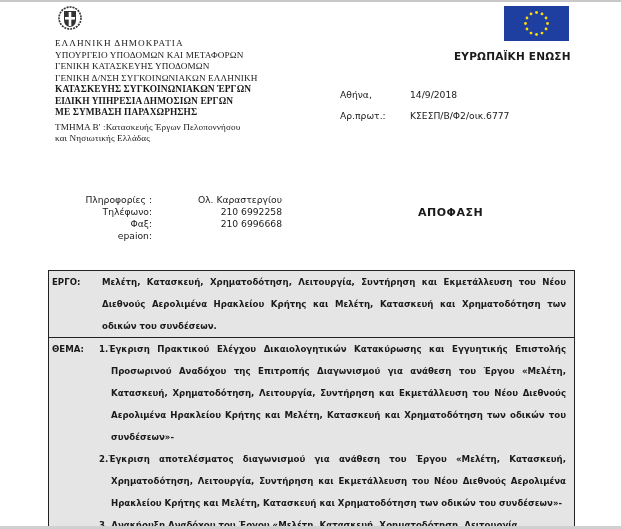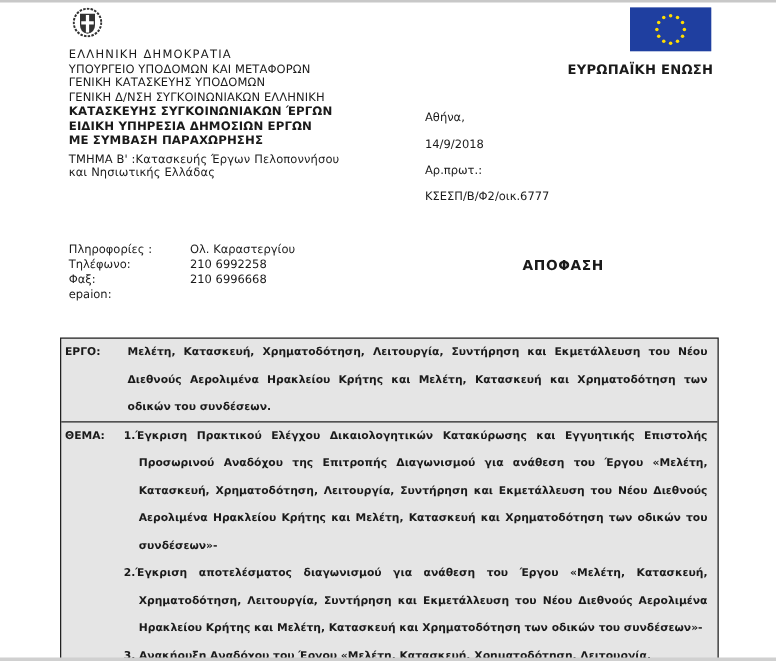--- a/index.html
+++ b/index.html
@@ -6,33 +6,33 @@
   body {
     width: 621px; height: 529px; overflow: hidden; background: #ffffff;
     font-family: "DejaVu Sans", sans-serif; color: #1a1a1a; position: relative;
   }
   .topbar { position: absolute; left: 0; top: 0; width: 621px; height: 2px; background: #c8c8c8; }
   .bottombar { position: absolute; left: 0; bottom: 0; width: 621px; height: 3px; background: #d0d0d0; }
 
   .emblem { position: absolute; left: 58px; top: 6px; width: 24px; height: 24px; }
   .eu-flag { position: absolute; left: 504px; top: 6px; width: 65px; height: 35px; background: #1f3fa0; }
 
-  .header-left { position: absolute; left: 55px; top: 38px; font-size: 9.2px; line-height: 11.5px; letter-spacing: 0.1px; }
+  .header-left { position: absolute; left: 55px; top: 38px; font-size: 9.2px; line-height: 11.5px; letter-spacing: 0.1px; font-family: Liberation Serif, serif; }
   .header-left .spaced { letter-spacing: 1px; }
   .header-left .bold { font-weight: bold; font-size: 9.4px; }
   .header-left .dept { margin-top: 3px; }
 
   .eu-title { position: absolute; left: 454px; top: 50px; font-size: 10.5px; font-weight: bold; letter-spacing: 0.2px; }
 
   .meta { position: absolute; left: 340px; top: 84px; font-size: 9.2px; line-height: 21px; }
-  .meta .row { display: flex; flex-direction: column; }
+  .meta .row { display: flex; }
   .meta .lbl { width: 70px; }
 
   .contact { position: absolute; left: 55px; top: 194px; font-size: 9.2px; line-height: 12px; }
-  .contact .row { display: flex; }
+  .contact .row { display: flex; text-align: right; }
   .contact .lbl { width: 97px; }
   .contact .val { width: 130px; word-break: break-all; }
 
   .decision-title { position: absolute; left: 418px; top: 206px; font-size: 11px; font-weight: bold; letter-spacing: 0.5px; }
 
   .subject-box {
     position: absolute; left: 48px; top: 270px; width: 527px; height: 262px;
     background: #e5e5e5; border: 1px solid #222; box-sizing: border-box;
     font-size: 8.6px; font-weight: bold; line-height: 22px;
   }

